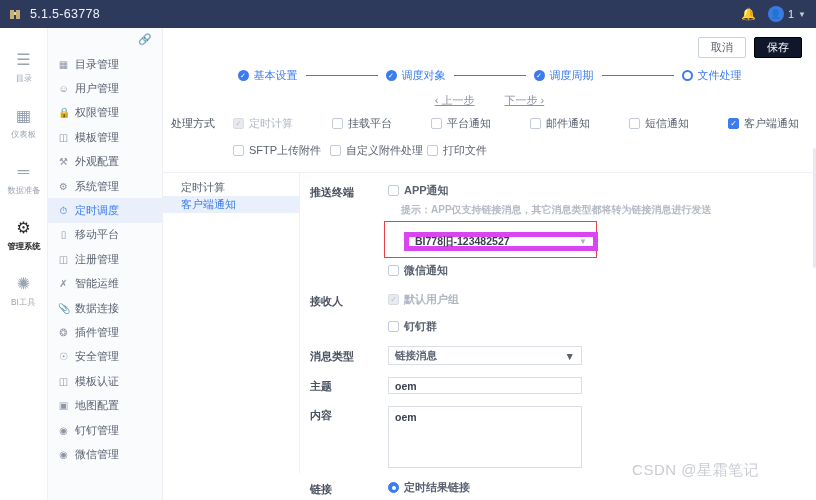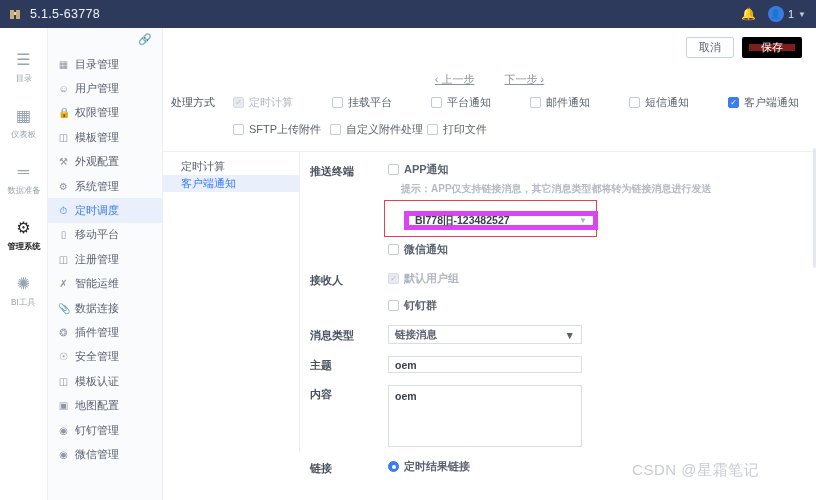--- a/index.html
+++ b/index.html
@@ -85,21 +85,21 @@
   .main-actions {
     height: 34px; display: flex; align-items: center; justify-content: flex-end;
     gap: 8px; padding-right: 14px; padding-top: 4px;
   }
   .btn {
     height: 21px; min-width: 48px; padding: 0 12px;
     font-size: 11px; border-radius: 2px; cursor: pointer;
     display: inline-flex; align-items: center; justify-content: center;
   }
   .btn-cancel { background: #fff; border: 1px solid #c7d2e4; color: #5a6270; }
-  .btn-save { background: #7f1d1d; border: 7px solid #000000; color: #fff; }
+  .btn-save { background: #0f172a; border: 1px solid #000000; color: #fff; }
 
   
   .steps {
     display: flex; align-items: center; justify-content: center;
     padding: 6px 0 0 0; gap: 0;
   }
   .step { display: flex; align-items: center; gap: 5px; }
   .step-dot {
     width: 11px; height: 11px; border-radius: 50%;
     background: #3b7cf0; color: #fff;
@@ -339,20 +339,41 @@
     </div>
   </div>
 
   <div class="main">
 
     <div class="main-actions">
       <button class="btn btn-cancel">取消</button>
       <button class="btn btn-save">保存</button>
     </div>
 
+    <div class="steps">
+      <div class="step">
+        <span class="step-dot">✓</span>
+        <span class="step-label">基本设置</span>
+      </div>
+      <div class="step-line"></div>
+      <div class="step">
+        <span class="step-dot">✓</span>
+        <span class="step-label">调度对象</span>
+      </div>
+      <div class="step-line"></div>
+      <div class="step">
+        <span class="step-dot">✓</span>
+        <span class="step-label">调度周期</span>
+      </div>
+      <div class="step-line"></div>
+      <div class="step">
+        <span class="step-dot hollow"></span>
+        <span class="step-label">文件处理</span>
+      </div>
+    </div>
 
     <div class="step-nav">
       <span>‹ 上一步</span>
       <span>下一步 ›</span>
     </div>
 
     <div class="proc-section">
       <div class="proc-row">
         <div class="proc-label">处理方式</div>
         <div class="proc-opts">

